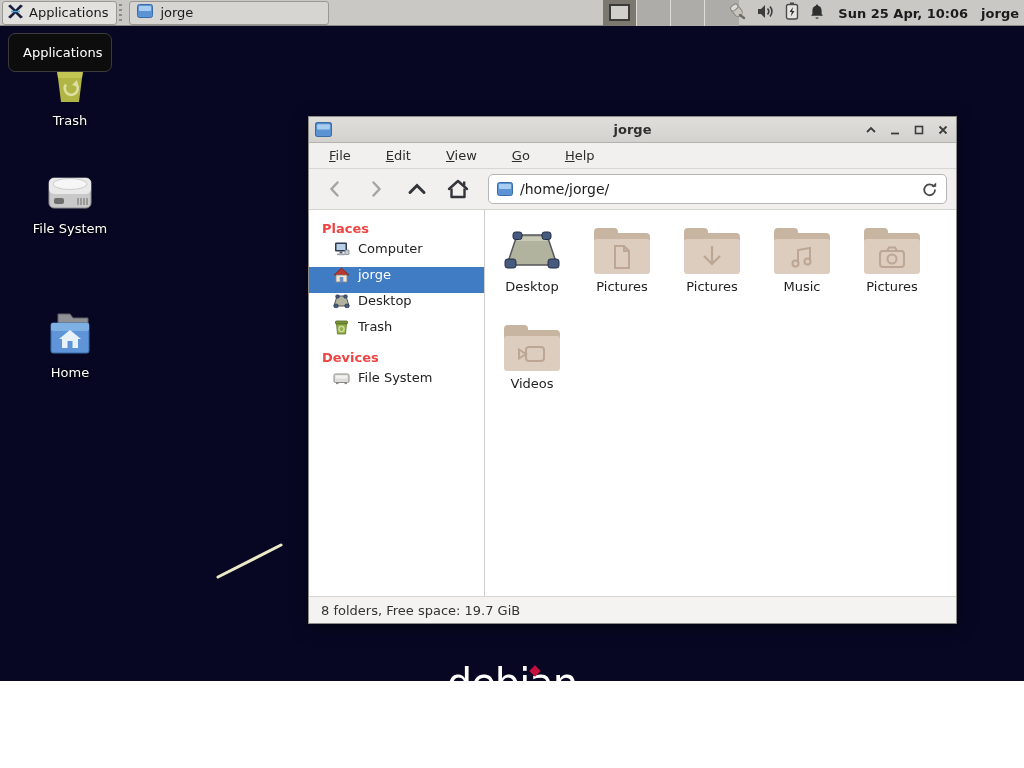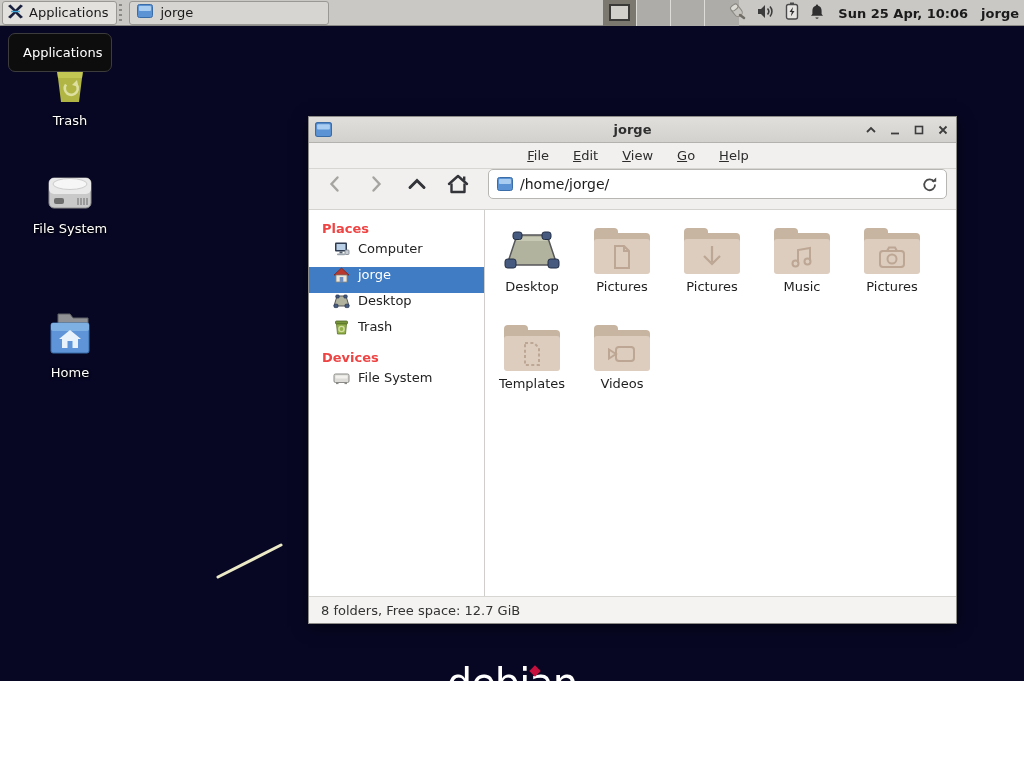--- a/index.html
+++ b/index.html
@@ -44,25 +44,25 @@
   
   .window { position:absolute; left:308px; top:116px; width:649px; height:508px;
             background:#ffffff; border:1px solid #8e8c88; box-shadow:0 3px 14px rgba(0,0,0,.55);
             display:flex; flex-direction:column; }
   .titlebar { height:26px; background:linear-gradient(#e0dfdc,#d2d1ce); border-bottom:1px solid #b4b2ae;
               display:flex; align-items:center; position:relative; flex:0 0 26px; }
   .title { position:absolute; left:0; right:0; text-align:center; font-size:13px; font-weight:bold; color:#2e2e2e; }
   .winbtns { position:absolute; right:6px; top:0; height:26px; display:flex; align-items:center; gap:9px; }
   .wbtn { width:15px; height:15px; display:flex; align-items:center; justify-content:center; }
   .menubar { height:26px; background:#f1f0ee; border-bottom:1px solid #d8d6d2; display:flex;
-             align-items:center; padding-left:11px; gap:6px; flex:0 0 26px;justify-content:center; }
+             align-items:center; padding-left:11px; gap:17px; flex:0 0 26px; }
   .menu-item { display:inline-block; padding:3px 9px; font-size:13px; color:#2c2c2c; }
   .menu-item::first-letter { text-decoration:underline; }
   .toolbar { height:41px; background:#f1f0ee; border-bottom:1px solid #d5d3cf; display:flex;
-             padding:0 9px; gap:8px; flex:0 0 41px; }
+             align-items:center; padding:0 9px; gap:8px; flex:0 0 41px; }
   .tbtn { width:33px; height:30px; display:flex; align-items:center; justify-content:center; border-radius:3px; }
   .pathbar { flex:1; height:30px; margin-left:6px; background:#ffffff; border:1px solid #b8b6b2;
              border-radius:5px; display:flex; align-items:center; padding:0 8px; gap:7px; }
   .pathtext { flex:1; font-size:14px; color:#1c1c1c; }
   .wbody { flex:1; display:flex; min-height:0; }
   .sidebar { width:176px; background:#ffffff; border-right:1px solid #d0cecb; padding-top:6px; flex:0 0 176px; }
   .side-header { font-size:13px; font-weight:bold; color:#ef4444; padding:5px 0 5px 13px; }
   .side-item { height:26px; display:flex; gap:8px; padding-left:24px;
                font-size:13px; color:#222; }
   .side-item.selected { background:#3f7cc4; color:#ffffff; }
@@ -443,34 +443,20 @@
                     <path d="M9 6 L11 2.5 H17 L19 6" fill="none" stroke="#bda693" stroke-width="2"></path>
                     <circle cx="14" cy="14" r="4.5" fill="none" stroke="#bda693" stroke-width="2"></circle>
                   </svg>
                 </div>
               </div>
             </div>
             <span class="flabel">Pictures</span>
           </div>
 
 
-          <div class="fcell">
-            <div class="ficon">
-              <div class="bfolder">
-                <div class="bf-tab"></div>
-                  <div class="bf-back"></div>
-                <div class="bf-front">
-                  <svg width="22" height="26" viewBox="0 0 22 26">
-                    <path d="M4 2 h9 l5 5 v17 h-14 z" fill="none" stroke="#bda693" stroke-width="2" stroke-dasharray="3 2.4"></path>
-                  </svg>
-                </div>
-              </div>
-            </div>
-            <span class="flabel">Templates</span>
-          </div>
 
           <div class="fcell">
             <div class="ficon">
               <div class="bfolder">
                 <div class="bf-tab"></div>
                   <div class="bf-back"></div>
                 <div class="bf-front">
                   <svg width="30" height="22" viewBox="0 0 30 22">
                     <rect x="9" y="4" width="18" height="14" rx="3" fill="none" stroke="#bda693" stroke-width="2"></rect>
                     <polygon points="9,11 2,6.5 2,15.5" fill="none" stroke="#bda693" stroke-width="2"></polygon>
@@ -479,21 +465,21 @@
               </div>
             </div>
             <span class="flabel">Videos</span>
           </div>
 
         </div>
       </div>
     </div>
 
     <div class="statusbar">
-      <span>8 folders, Free space: 12.7 GiB</span>
+      <span>8 folders, Free space: 19.7 GiB</span>
     </div>
   </div>
 
   <div class="debian">
     <span class="word">debian</span>
     <span class="idot"></span>
   </div>
 
   <div class="dock">
     <span class="ditem">

